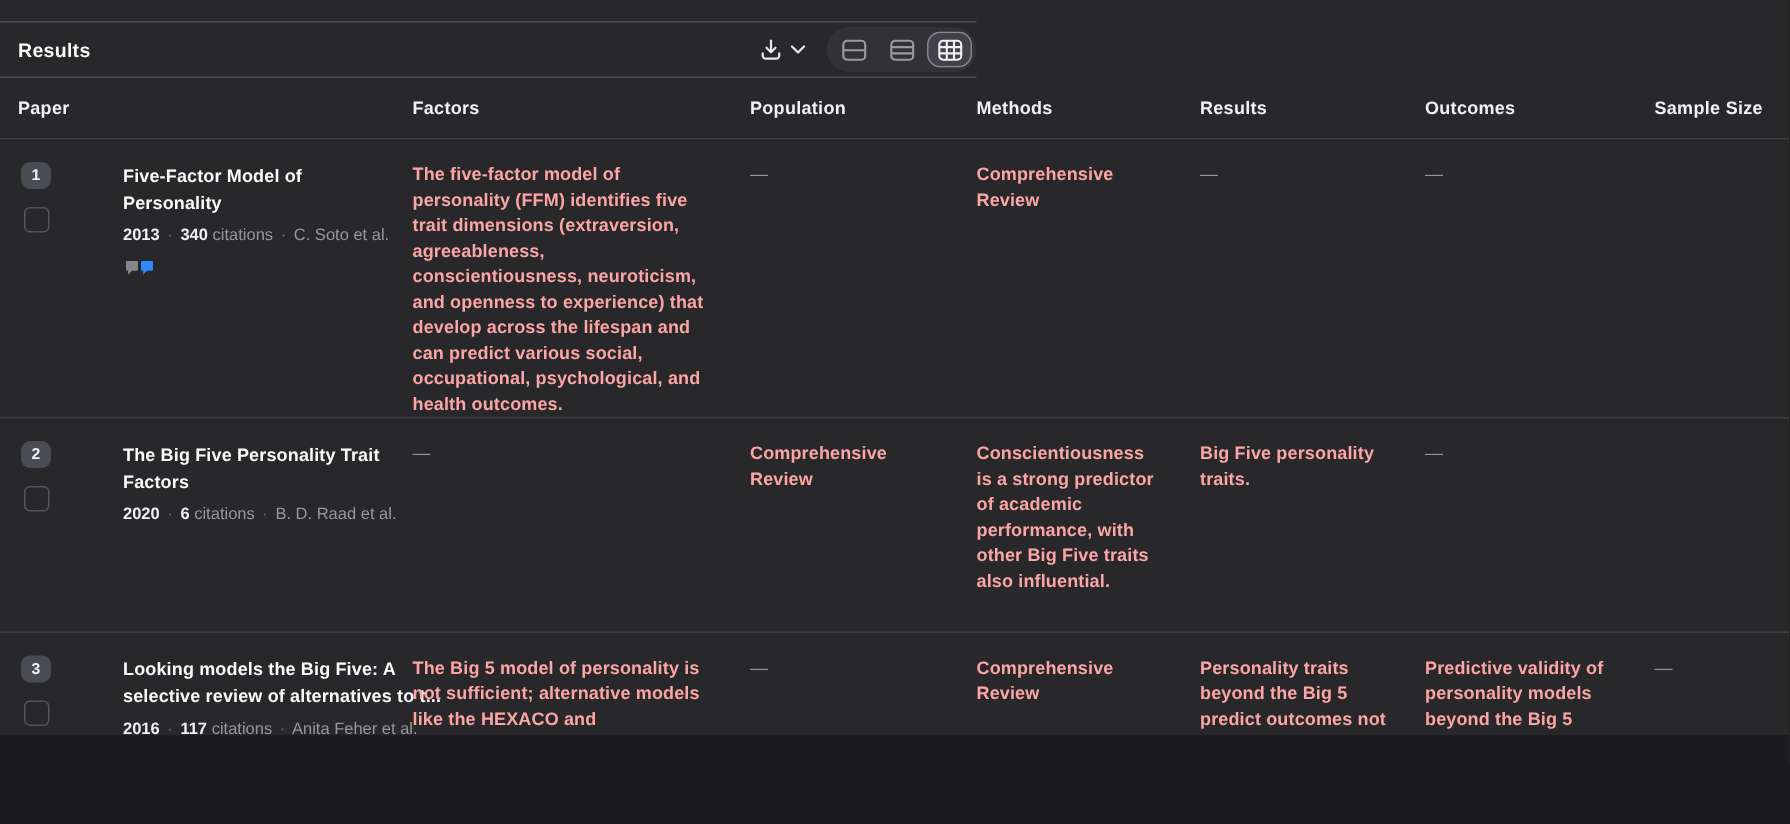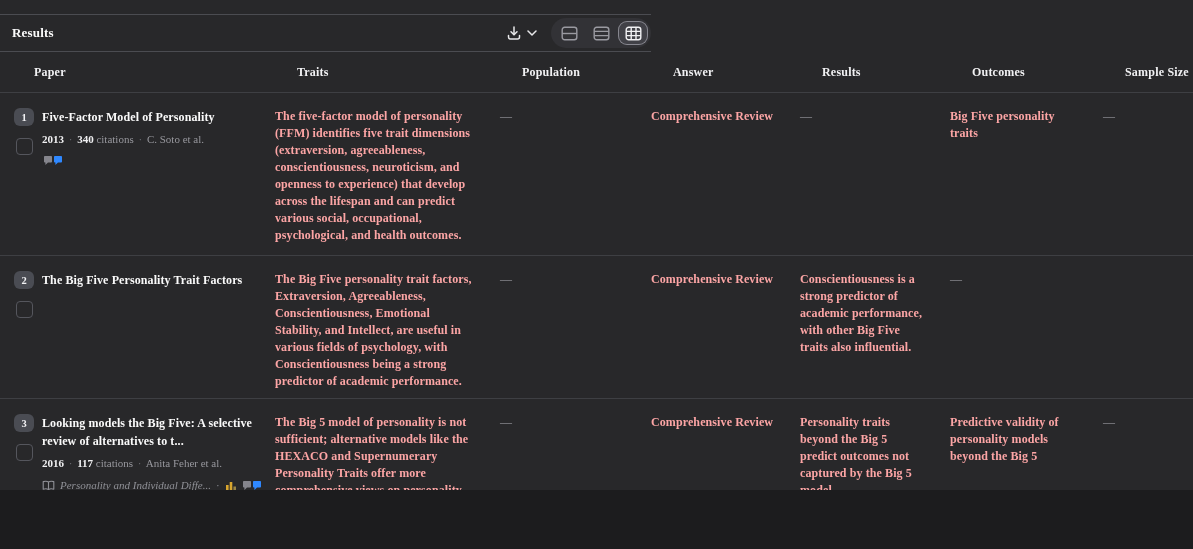--- a/index.html
+++ b/index.html
@@ -1,20 +1,20 @@
 <!DOCTYPE html>
 <html><head>
 <meta charset="utf-8">
 <style>
   * { margin:0; padding:0; box-sizing:border-box; }
   html,body { background:#1c1c1e; }
   .app {
     position:relative; width:1193px; height:490px;
     background:#28282a; overflow:hidden;
-    font-family:Liberation Serif, serif;
+    font-family:Liberation Sans, sans-serif;
     color:#e9e9ec;
   }
   
   .header-panel {
     position:absolute; top:14px; left:0; width:651px; height:38px;
     border-top:1px solid #4b4c51; border-bottom:1px solid #4b4c51;
     display:flex; align-items:center; justify-content:space-between;
     padding-left:12px;
   }
   .results-title { font-size:13px; font-weight:700; color:#fafafa; letter-spacing:.2px; }
@@ -32,21 +32,21 @@
   }
   .seg-btn.selected { background:#414147; box-shadow:0 0 0 1px #87878f inset; }
   
   .grid-head, .row {
     display:grid;
     grid-template-columns:263px 225px 151px 149px 150px 153px 102px;
     width:1193px;
   }
   .grid-head {
     position:absolute; top:52px; left:0; height:41px;
-    border-bottom:1px solid #3e3f43; align-items:center;padding-left:22px;
+    border-bottom:1px solid #3e3f43; align-items:center;
   }
   .col-h { font-size:12px; font-weight:700; color:#f1f1f3; padding:0 12px; letter-spacing:.2px; }
   .rows-wrap { position:absolute; top:93px; left:0; width:1193px; }
   .row { border-bottom:1px solid #3e3f43; }
   .row:last-child { border-bottom:none; }
   .row-1 { min-height:163px; }
   .row-2 { min-height:143px; }
   .row-3 { min-height:134px; }
   .cell { padding:15px 12px 0 12px; font-size:12px; line-height:17px; }
   .cell-text { font-weight:600; color:#fca5a5; letter-spacing:.1px; }
@@ -56,21 +56,21 @@
   .gutter { display:flex; flex-direction:column; align-items:center; gap:12px; width:20px; flex-shrink:0; }
   .num-badge {
     width:20px; height:18px; background:#4a4c53; border-radius:6px;
     display:flex; align-items:center; justify-content:center;
     font-size:10.5px; font-weight:700; color:#f2f2f4;
   }
   .checkbox {
     width:17px; height:17px; border:1.5px solid #55565d; border-radius:4px;
     background:transparent; cursor:pointer;
   }
-  .paper-info { width:233px; }
+  .paper-info { width:233px;margin-left:40px; }
   .paper-title { font-size:12px; font-weight:700; color:#fafafa; line-height:18px; cursor:pointer; letter-spacing:.1px; }
   .meta { margin-top:5px; font-size:11px; color:#97979d; white-space:nowrap; }
   .meta .strong { color:#f0f0f2; font-weight:700; }
   .meta .sep { color:#6f7076; margin:0 2px; }
   .journal-line { display:flex; align-items:center; gap:5px; margin-top:5px; font-size:11px; color:#8f9096; }
   .journal-name { font-style:italic; white-space:nowrap; }
   .icon-row { display:flex; align-items:center; gap:3px; margin-top:7px; margin-left:1px; }
   
   .hscroll-track { position:absolute; left:0; top:529px; width:1193px; height:10px; }
   .hscroll-thumb {
@@ -121,23 +121,23 @@
             <rect x="1.2" y="1.2" width="14.6" height="12.6" rx="2.5"></rect>
             <path d="M1.2 5.4h14.6M1.2 9.6h14.6M6.2 1.2v12.6M11 1.2v12.6"></path>
           </svg>
         </div>
       </div>
     </div>
   </div>
 
   <div class="grid-head">
     <div class="col-h">Paper</div>
-    <div class="col-h">Traits</div>
+    <div class="col-h">Factors</div>
     <div class="col-h">Population</div>
-    <div class="col-h">Answer</div>
+    <div class="col-h">Methods</div>
     <div class="col-h">Results</div>
     <div class="col-h">Outcomes</div>
     <div class="col-h">Sample Size</div>
   </div>
 
   <div class="rows-wrap">
 
     <div class="row row-1">
       <div class="cell paper-cell">
         <div class="gutter">
@@ -161,38 +161,45 @@
                 <path fill="#2f88ff" d="M11 1.8c0-.4.4-.8.8-.8h6.4c.4 0 .8.4.8.8v4.9c0 .4-.4.8-.8.8H15l-2.6 2.6V7.5h-.6c-.4 0-.8-.4-.8-.8z"></path>
               </svg>
             </span>
           </div>
         </div>
       </div>
       <div class="cell cell-text">The five-factor model of personality (FFM) identifies five trait dimensions (extraversion, agreeableness, conscientiousness, neuroticism, and openness to experience) that develop across the lifespan and can predict various social, occupational, psychological, and health outcomes.</div>
       <div class="cell empty-val">—</div>
       <div class="cell cell-text">Comprehensive Review</div>
       <div class="cell empty-val">—</div>
-      <div class="cell cell-text">Big Five personality traits</div>
       <div class="cell empty-val">—</div>
     </div>
 
     <div class="row row-2">
       <div class="cell paper-cell">
         <div class="gutter">
           <div class="num-badge">2</div>
           <div class="checkbox"></div>
         </div>
         <div class="paper-info">
           <div class="paper-title">The Big Five Personality Trait Factors</div>
-        </div>
-      </div>
-      <div class="cell cell-text">The Big Five personality trait factors, Extraversion, Agreeableness, Conscientiousness, Emotional Stability, and Intellect, are useful in various fields of psychology, with Conscientiousness being a strong predictor of academic performance.</div>
+          <div class="meta">
+            <span class="strong">2020</span>
+            <span class="sep">·</span>
+            <span class="strong">6</span>
+            <span>citations</span>
+            <span class="sep">·</span>
+            <span>B. D. Raad et al.</span>
+          </div>
+        </div>
+      </div>
       <div class="cell empty-val">—</div>
       <div class="cell cell-text">Comprehensive Review</div>
       <div class="cell cell-text">Conscientiousness is a strong predictor of academic performance, with other Big Five traits also influential.</div>
+      <div class="cell cell-text">Big Five personality traits.</div>
       <div class="cell empty-val">—</div>
     </div>
 
     <div class="row row-3">
       <div class="cell paper-cell">
         <div class="gutter">
           <div class="num-badge">3</div>
           <div class="checkbox"></div>
         </div>
         <div class="paper-info">

